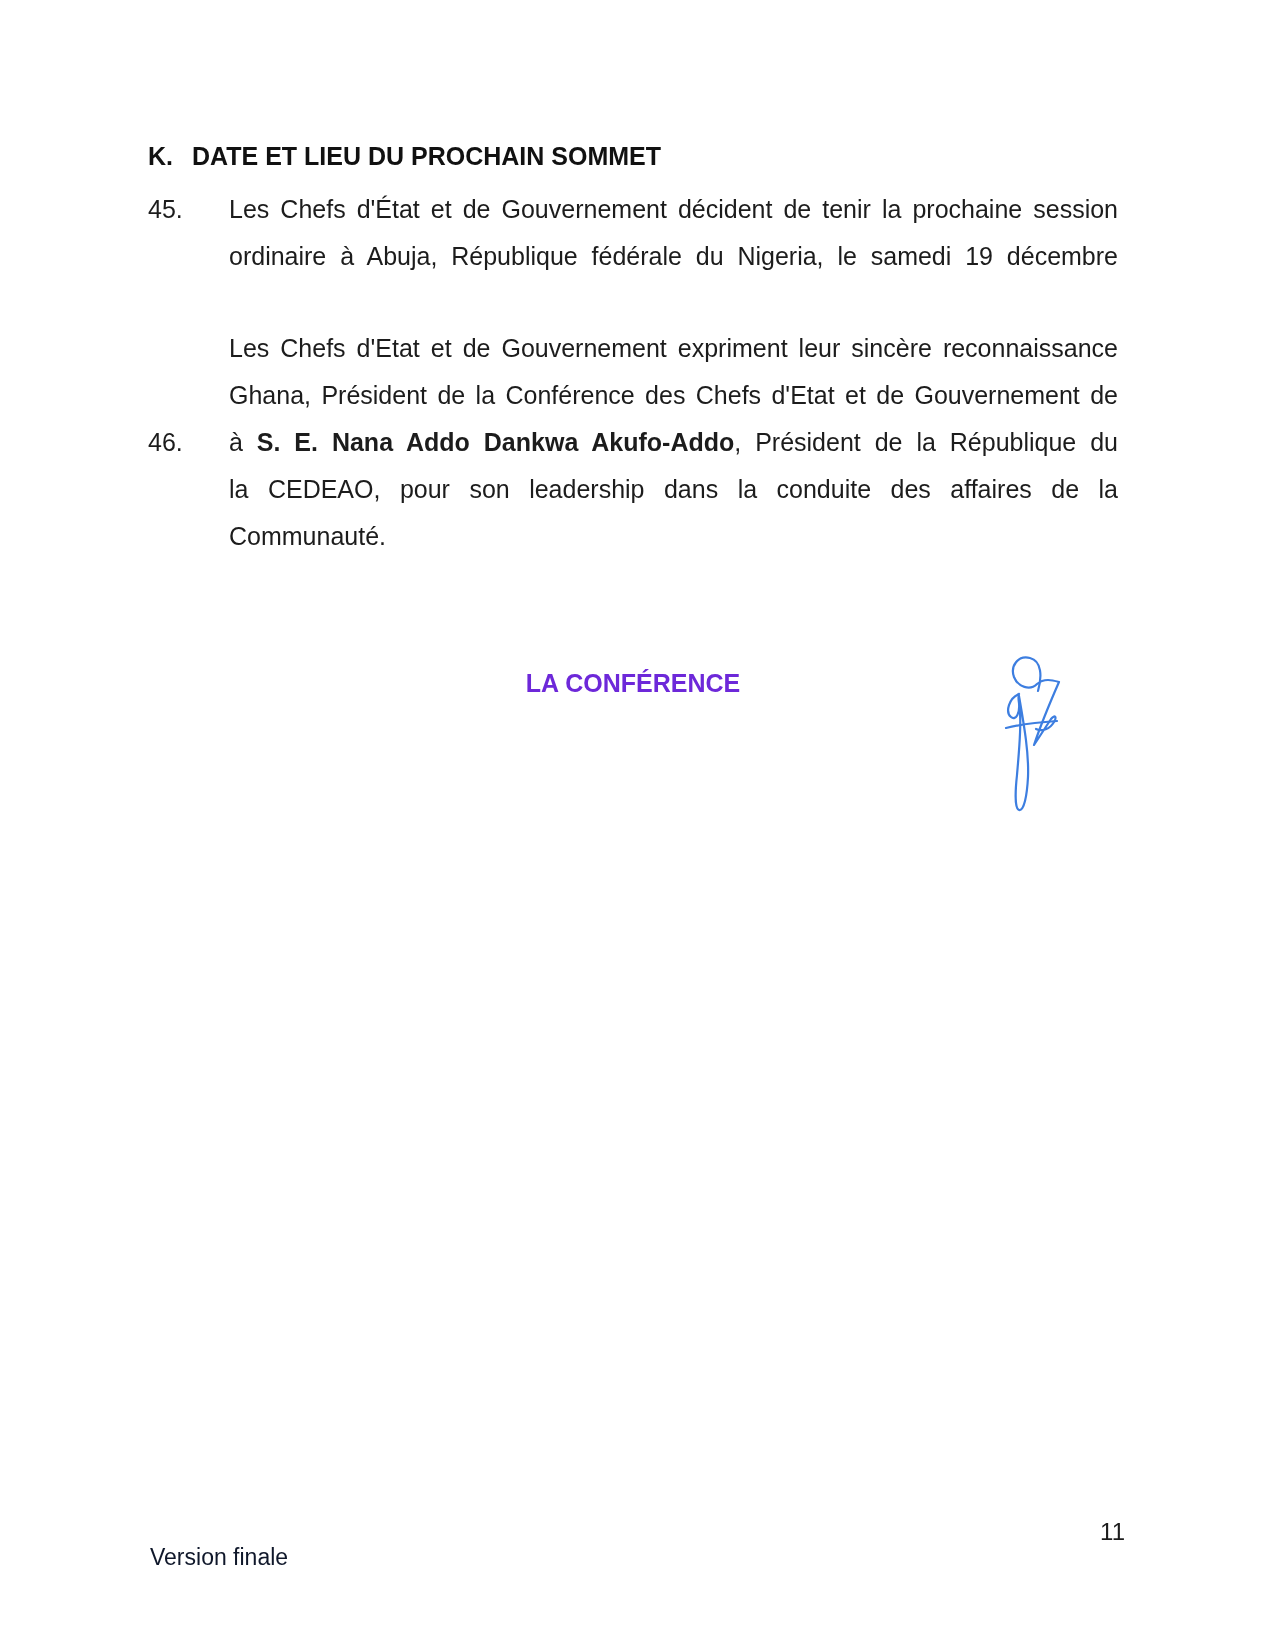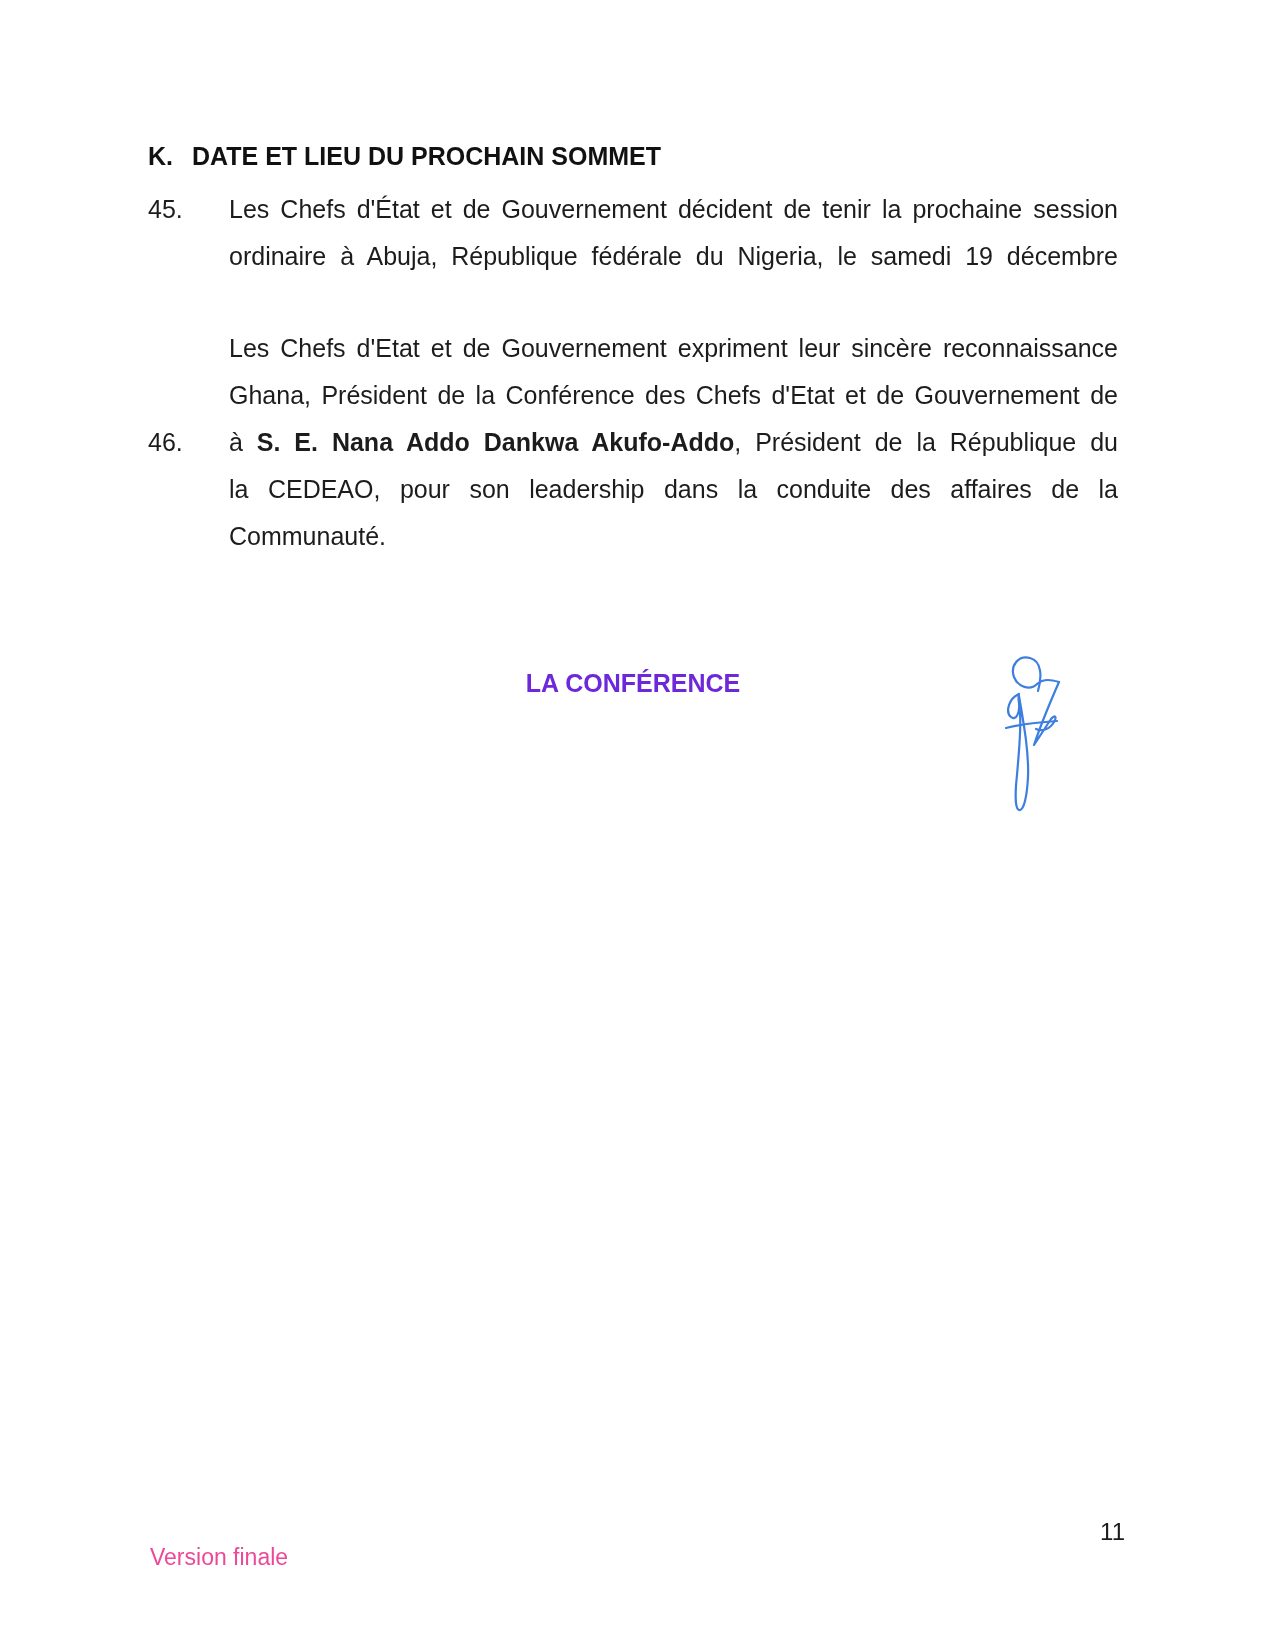--- a/index.html
+++ b/index.html
@@ -91,21 +91,21 @@
     top: 1518px;
     right: 150px;
     font-size: 24px;
     color: #1c1c1c;
   }
   .version {
     position: absolute;
     top: 1544px;
     left: 150px;
     font-size: 23px;
-    color: #ec4899;
+    color: #0f172a;
   }
 </style>
 </head>
 <body>
 
 <div class="page">
   <div class="content">
 
     <div class="heading">
       <span class="hlabel">K.</span>

